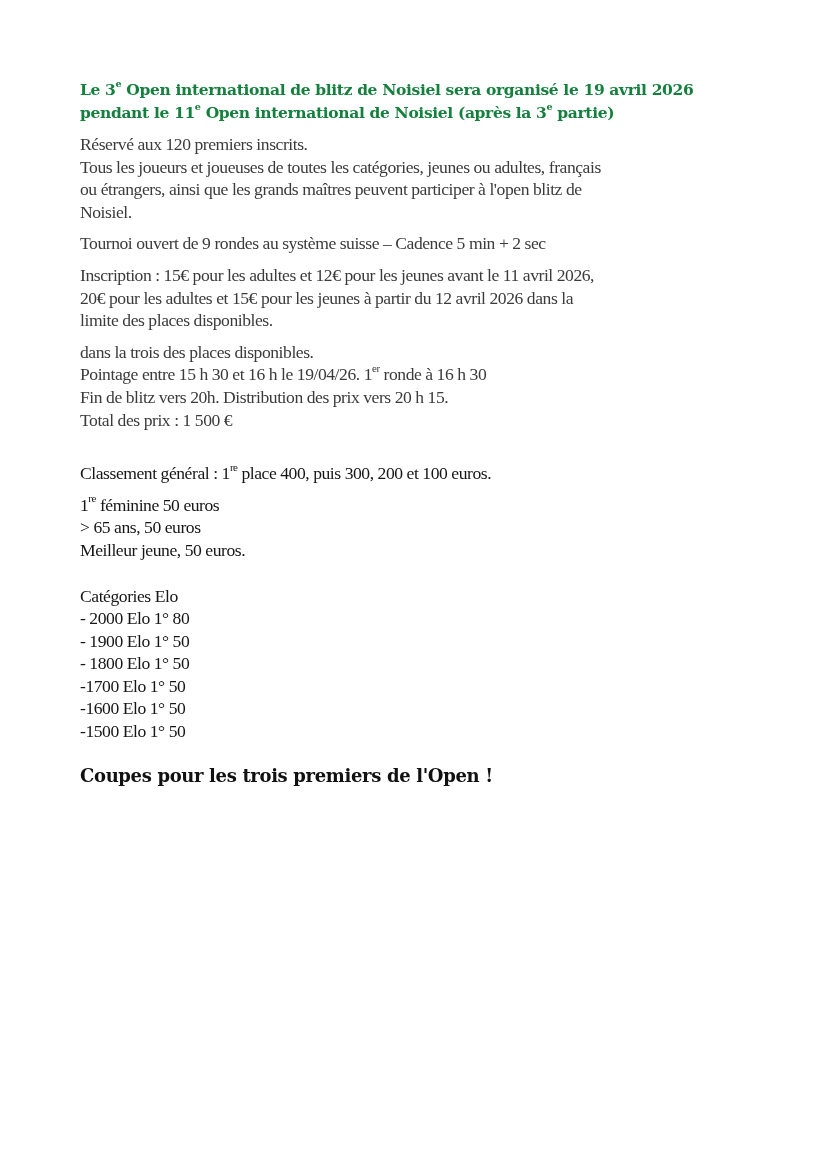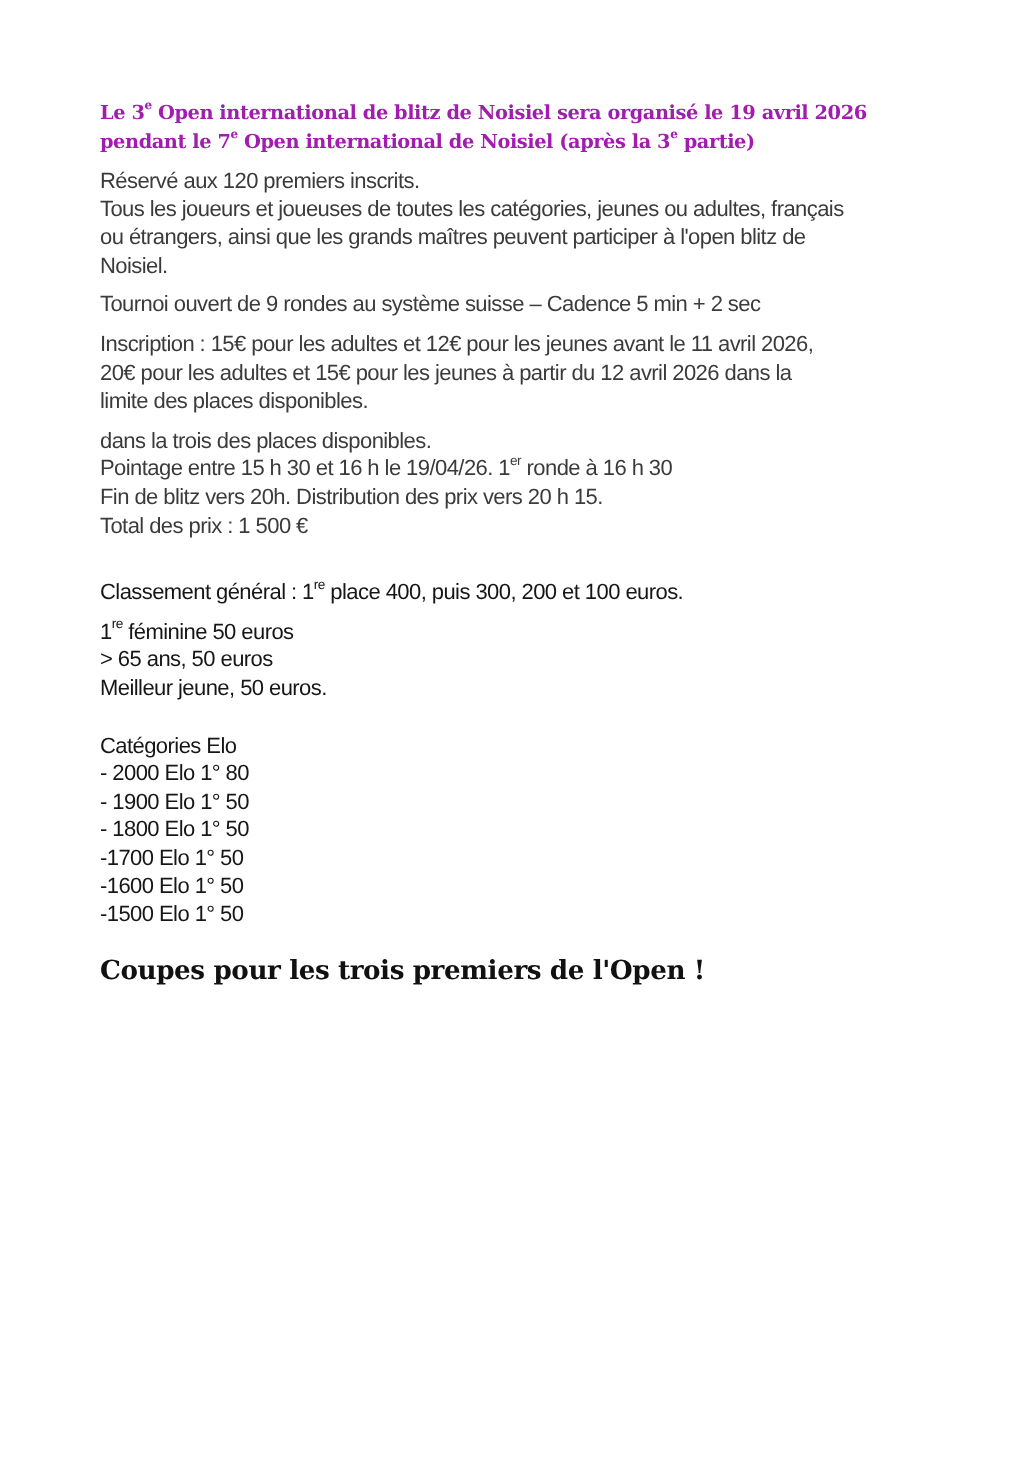--- a/index.html
+++ b/index.html
@@ -18,62 +18,62 @@
       position: absolute;
       left: 80px;
       top: 78px;
       width: 670px;
     }
     .heading {
       font-family: "DejaVu Serif", serif;
       font-weight: bold;
       font-size: 15.5px;
       line-height: 23px;
-      color: #a21caf;
+      color: #15803d;
       margin: 0 0 9px 0;
       letter-spacing: -0.35px;
     }
     .para {
       font-size: 15.5px;
       line-height: 22.6px;
       color: #3b3b3b;
       margin: 0 0 9px 0;
       letter-spacing: -0.45px;
-      font-family: Liberation Sans, sans-serif;
+      font-family: Liberation Serif, serif;
       font-size: 17.6px;
     }
     .para.black { color: #161616; }
     .line { display: block; }
     sup {
       font-size: 0.62em;
       line-height: 0;
       position: relative;
       top: -0.15em;
       vertical-align: super;
     }
     b { font-weight: bold; color: #2a2a2a; }
     .spacer { height: 22px; }
     .final {
       font-family: "DejaVu Serif", serif;
       font-weight: bold;
-      font-size: 21px;
+      font-size: 18px;
       line-height: 23px;
       color: #111111;
       letter-spacing: -0.35px;
       margin-top: 0;
     }
   </style>
 </head>
 <body>
 
 <div class="page">
 
   <div class="heading">
     <span class="line"><span>Le 3</span><sup>e</sup><span> Open international de blitz de Noisiel sera organisé le 19 avril 2026</span></span>
-    <span class="line"><span>pendant le 7</span><sup>e</sup><span> Open international de Noisiel (après la 3</span><sup>e</sup><span> partie)</span></span>
+    <span class="line"><span>pendant le 11</span><sup>e</sup><span> Open international de Noisiel (après la 3</span><sup>e</sup><span> partie)</span></span>
   </div>
 
   <div class="para">
     <span class="line">Réservé aux 120 premiers inscrits.</span>
     <span class="line">Tous les joueurs et joueuses de toutes les catégories, jeunes ou adultes, français</span>
     <span class="line">ou étrangers, ainsi que les grands maîtres peuvent participer à l'open blitz de</span>
     <span class="line">Noisiel.</span>
   </div>
 
   <div class="para">

